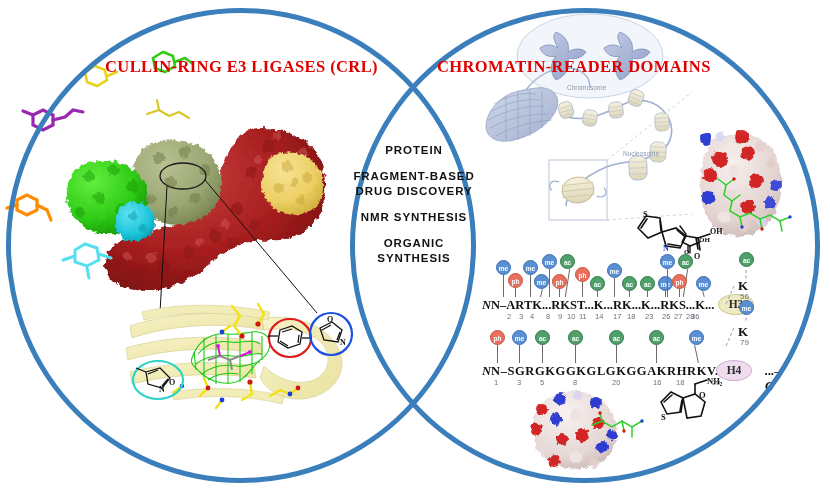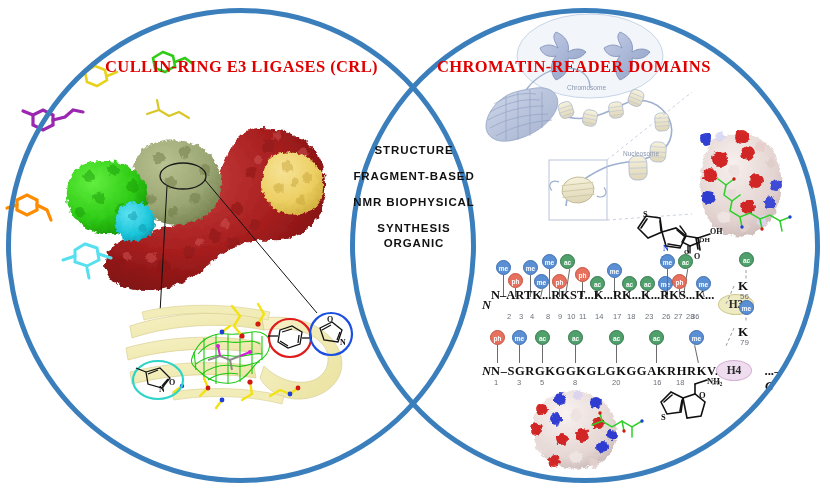--- a/index.html
+++ b/index.html
@@ -611,21 +611,21 @@
     <div class="pmod me" style="left:178px;top:6px;">me</div>
     <div class="stem" style="left:185px;top:21px;height:28px;"></div>
     <div class="pmod ac" style="left:196px;top:6px;">ac</div>
     <div class="stem" style="left:203px;top:21px;height:28px;transform:rotate(9deg);"></div>
     <div class="pmod ph" style="left:190px;top:26px;">ph</div>
     <div class="stem" style="left:197px;top:41px;height:8px;"></div>
     <div class="pmod me" style="left:214px;top:28px;">me</div>
     <div class="stem" style="left:221px;top:43px;height:6px;transform:rotate(-14deg);"></div>
 
     <div class="res" style="left:0px;top:50px;font-style:italic;">N</div>
-    <div class="res" style="left:9px;top:40px;" style2="">N–ARTK...RKST...K...RK...K...RKS...K...</div>
+    <div class="res" style="left:9px;top:50px;" style2="">N–ARTK...RKST...K...RK...K...RKS...K...</div>
 
     <div class="resnum" style="left:25px;top:64px;">2</div>
     <div class="resnum" style="left:37px;top:64px;">3</div>
     <div class="resnum" style="left:48px;top:64px;">4</div>
     <div class="resnum" style="left:64px;top:64px;">8</div>
     <div class="resnum" style="left:76px;top:64px;">9</div>
     <div class="resnum" style="left:85px;top:64px;">10</div>
     <div class="resnum" style="left:97px;top:64px;">11</div>
     <div class="resnum" style="left:113px;top:64px;">14</div>
     <div class="resnum" style="left:131px;top:64px;">17</div>
@@ -691,27 +691,28 @@
   </div>
 
   <div class="venn" id="circle-left"></div>
   <div class="venn" id="circle-right"></div>
 
   <div class="ttl" id="title-left">CULLIN-RING E3 LIGASES (CRL)</div>
   <div class="ttl" id="title-right">CHROMATIN-READER DOMAINS</div>
 
   <div id="center-list">
     <div class="grp">
-      <div>STRUCTURE</div>
+      <div>PROTEIN</div>
     </div>
     <div class="grp">
       <div>FRAGMENT-BASED</div>
+      <div>DRUG  DISCOVERY</div>
     </div>
     <div class="grp">
-      <div>NMR  BIOPHYSICAL</div>
+      <div>NMR  SYNTHESIS</div>
     </div>
     <div class="grp">
+      <div>ORGANIC</div>
       <div>SYNTHESIS</div>
-      <div>ORGANIC</div>
     </div>
   </div>
 
 </div>
 
 </body></html>

